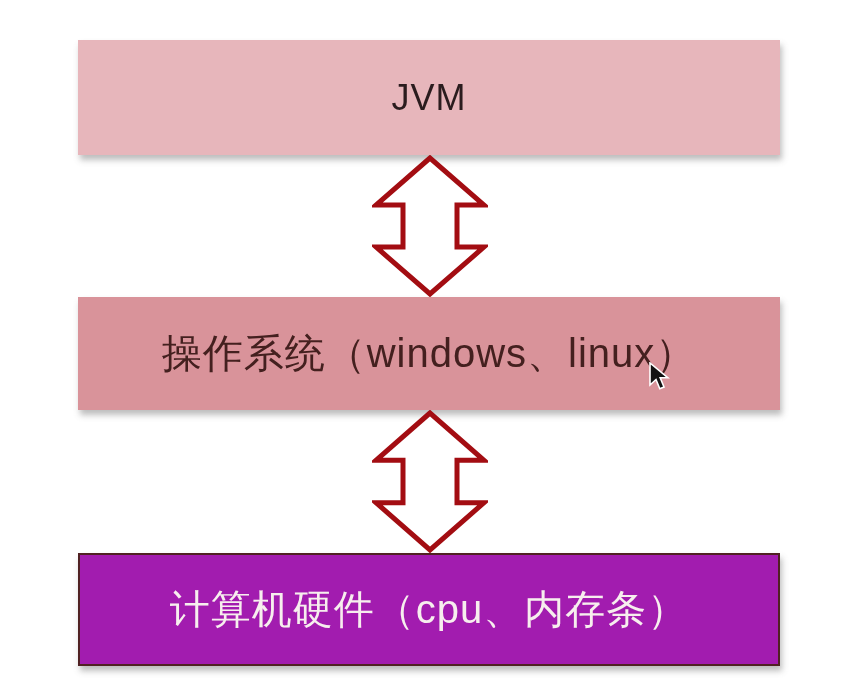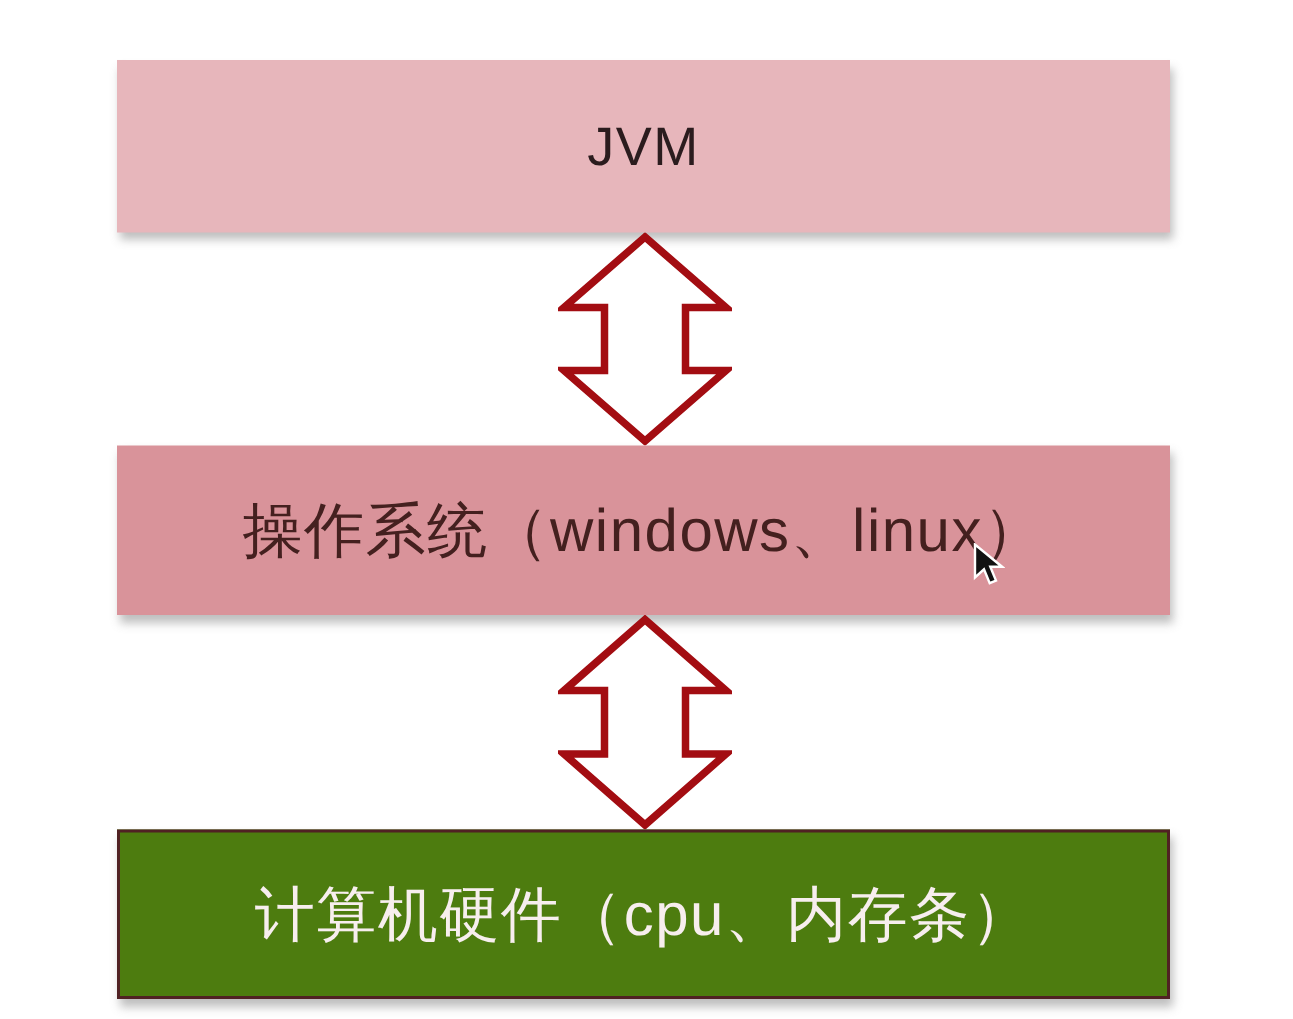--- a/index.html
+++ b/index.html
@@ -82,21 +82,21 @@
   <div class="layer" id="layer-os" style="background: rgb(217, 147, 154); color: rgb(68, 32, 31);">
     <span>操作系统（windows、linux）</span>
   </div>
 
   <div class="connector" id="connector-2">
     <svg viewBox="0 0 116 142" preserveAspectRatio="none" aria-hidden="true">
       <polygon points="58,3 4,50 31,50 31,92 4,92 58,139 112,92 85,92 85,50 112,50" fill="#ffffff" stroke="#a30d12" stroke-width="5" stroke-linejoin="miter"></polygon>
     </svg>
   </div>
 
-  <div class="layer" id="layer-hw" style="background: #4d7c0f; color: rgb(247, 238, 238);">
+  <div class="layer" id="layer-hw" style="background: #a21caf; color: rgb(247, 238, 238);">
     <span>计算机硬件（cpu、内存条）</span>
   </div>
 
   <div id="mouse-cursor">
     <svg viewBox="0 0 22 30" aria-hidden="true">
       <polygon points="2,1 2,23 8,17.5 11.8,26.8 16,25 12.2,15.8 20,15.8" fill="#111111" stroke="#ffffff" stroke-width="1.6" stroke-linejoin="miter"></polygon>
     </svg>
   </div>
 
 </div>

